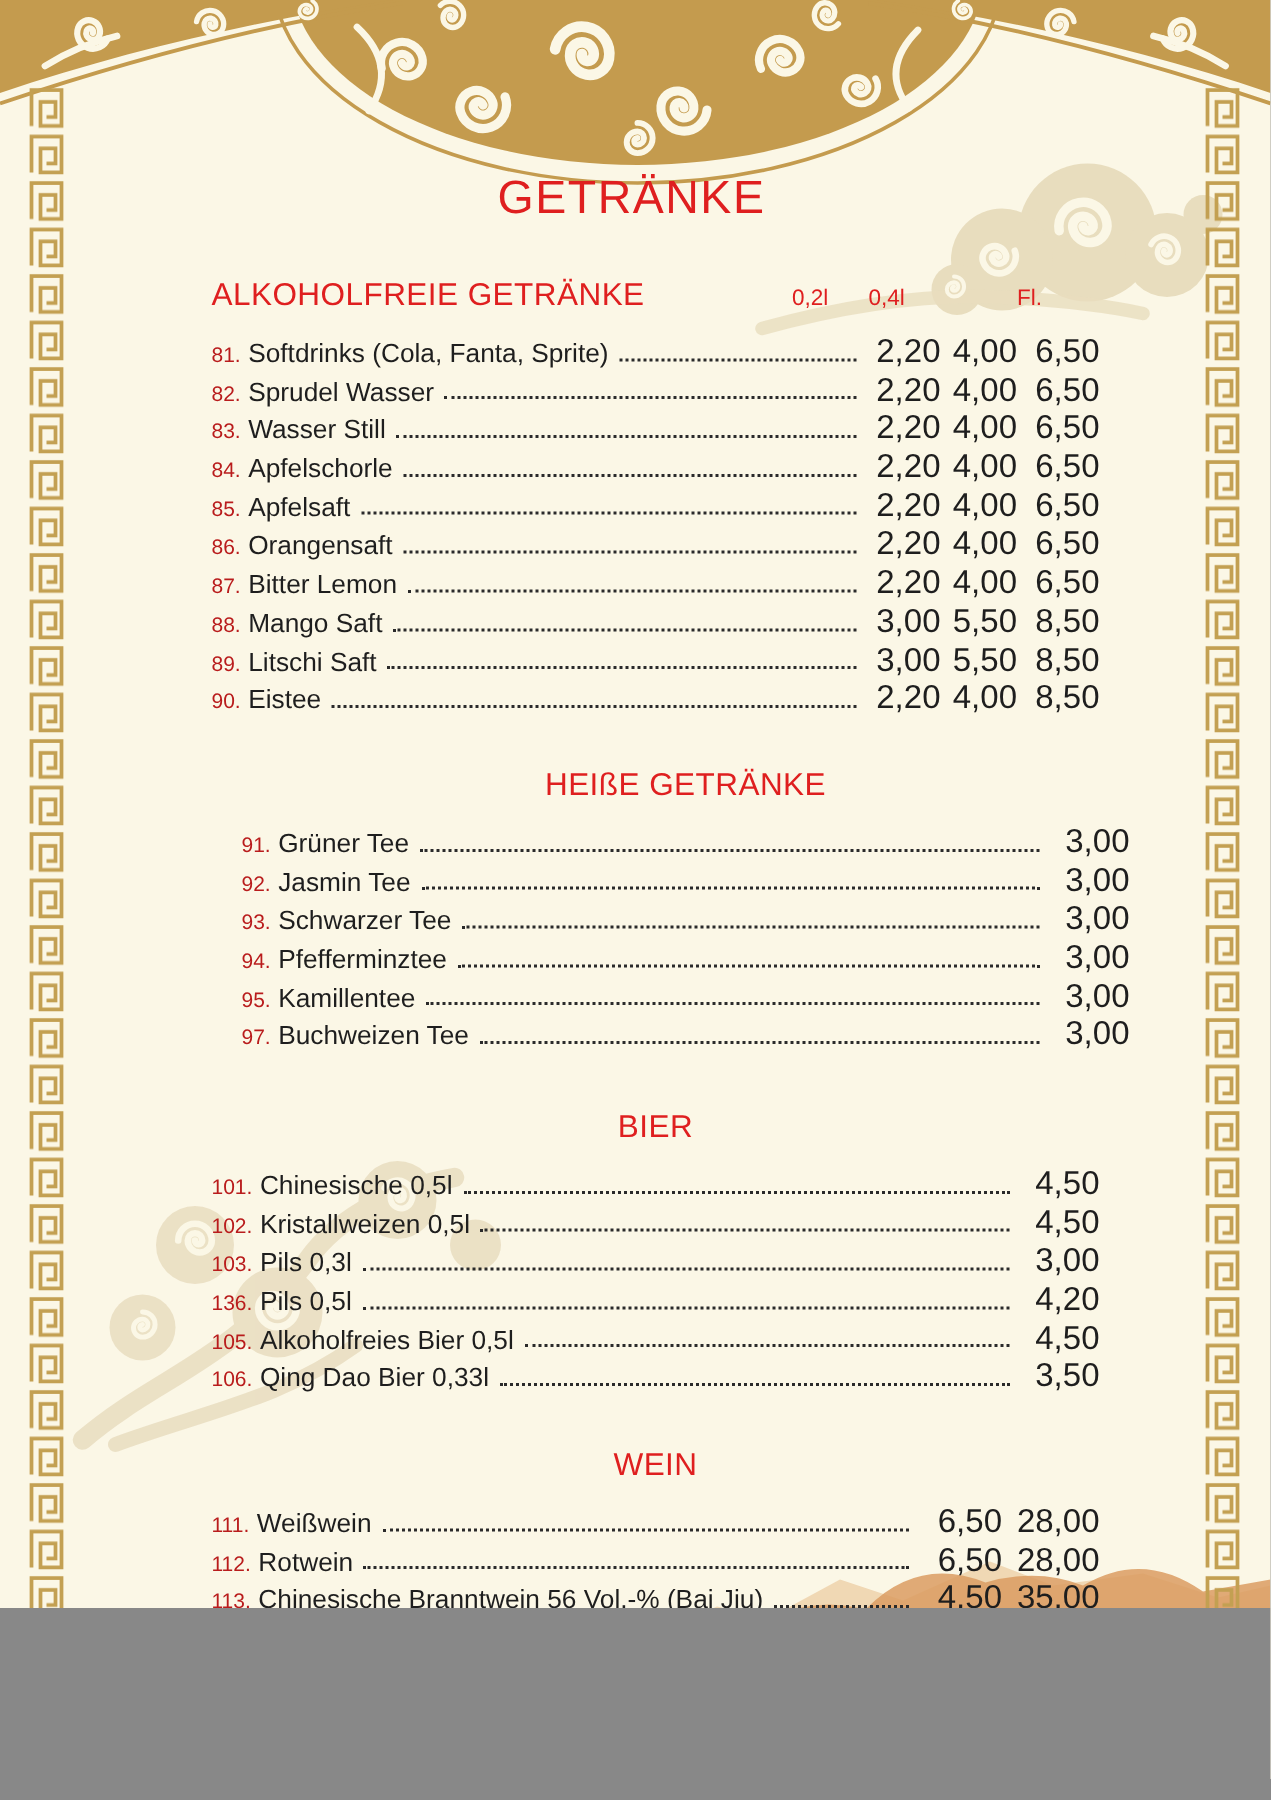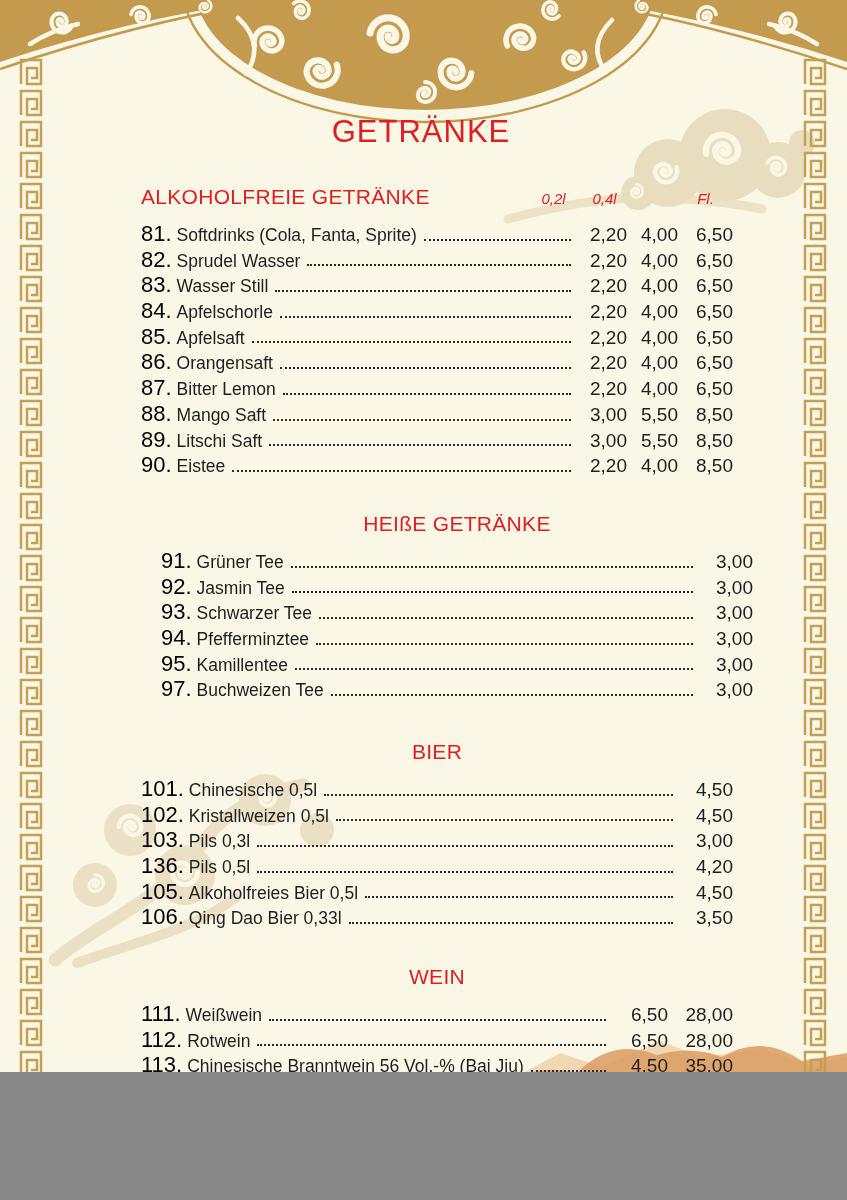--- a/index.html
+++ b/index.html
@@ -15,29 +15,29 @@
   .page-title{
     position:absolute;top:114px;left:0;width:100%;text-align:center;
     font-size:31px;letter-spacing:1px;color:#DF1F1F;font-weight:400;margin:0;
   }
   .section{position:absolute;left:16px;width:100%;}
   .sec-head{height:26px;margin-bottom:10px;display:flex;align-items:baseline;}
   .sec-head.left{justify-content:space-between;}
   .sec-head.center{justify-content:center;}
   .sec-title{font-size:21px;color:#DF1F1F;letter-spacing:.3px;white-space:nowrap;}
   .col-heads{display:flex;}
-  .col-head{font-size:15px;color:#DF1F1F;text-align:center;font-style:italic;}
+  .col-head{font-size:15px;color:#DF1F1F;text-align:left;}
   .row{display:flex;align-items:baseline;height:25.7px;}
-  .item-num{font-size:22px;color:#000000;white-space:pre;}
+  .item-num{font-size:14px;color:#b91c1c;white-space:pre;}
   .item-name{font-size:17.5px;color:#1E1E1E;white-space:nowrap;margin-left:5px;}
   .leader{
     flex:1;min-width:10px;height:1px;align-self:flex-end;
     border-bottom:2.4px dotted #2A2A2A;margin:0 5px 6px 7px;
   }
-  .price{font-size:19px;color:#1E1E1E;text-align:right;flex:none;white-space:nowrap;}
+  .price{font-size:22px;color:#1E1E1E;text-align:right;flex:none;white-space:nowrap;}
 </style>
 </head>
 <body>
 
 <div class="page">
 
   <svg class="deco z1" style="left:0;top:0" width="847" height="128" viewBox="0 0 847 128">
     <defs>
       <path id="curl" d="M-14,0 a14,14 0 1 1 28,0 a10,10 0 1 1 -20,0 a6,6 0 1 1 12,0 a3,3 0 1 1 -6,0" fill="none" stroke="#FBF7E6" stroke-width="5.5" stroke-linecap="round"></path>
       <g id="cornerband">

